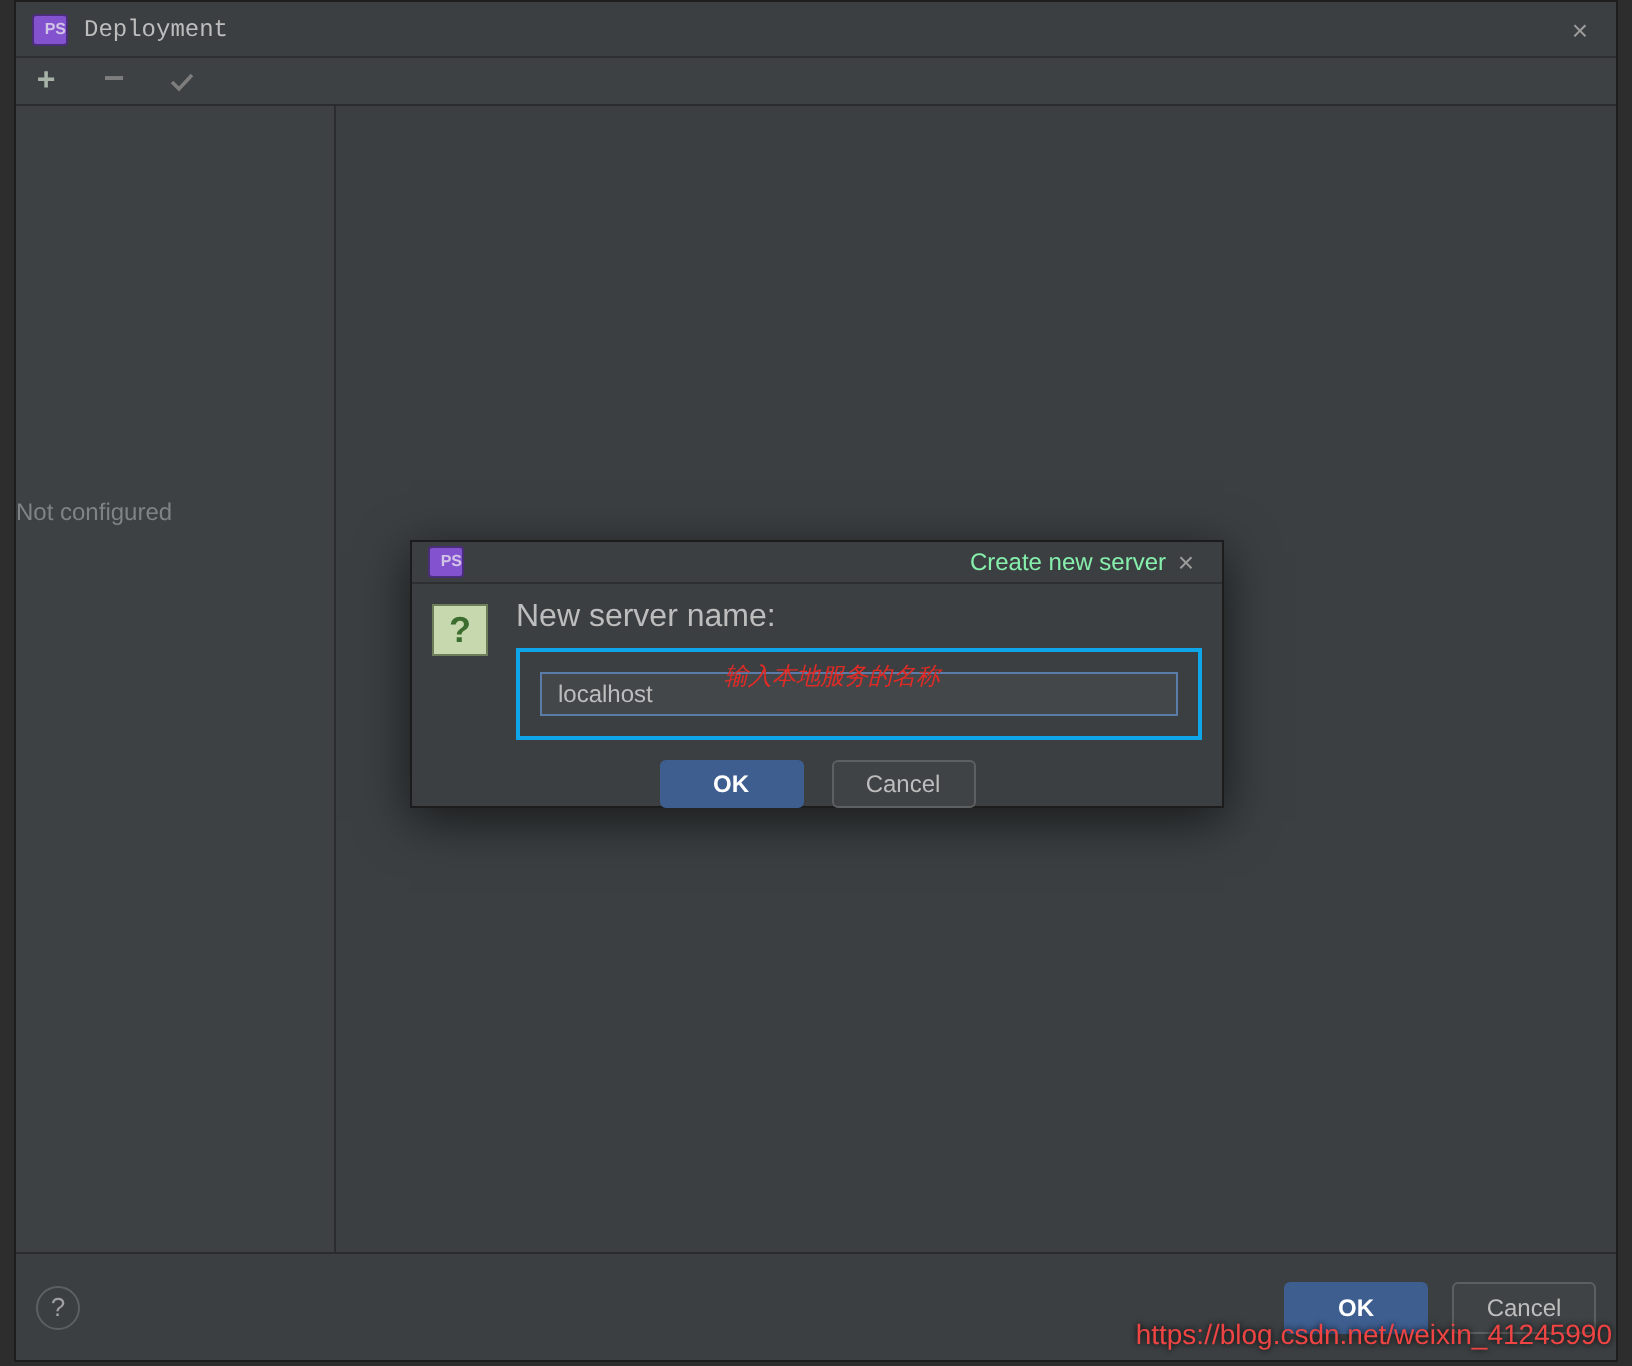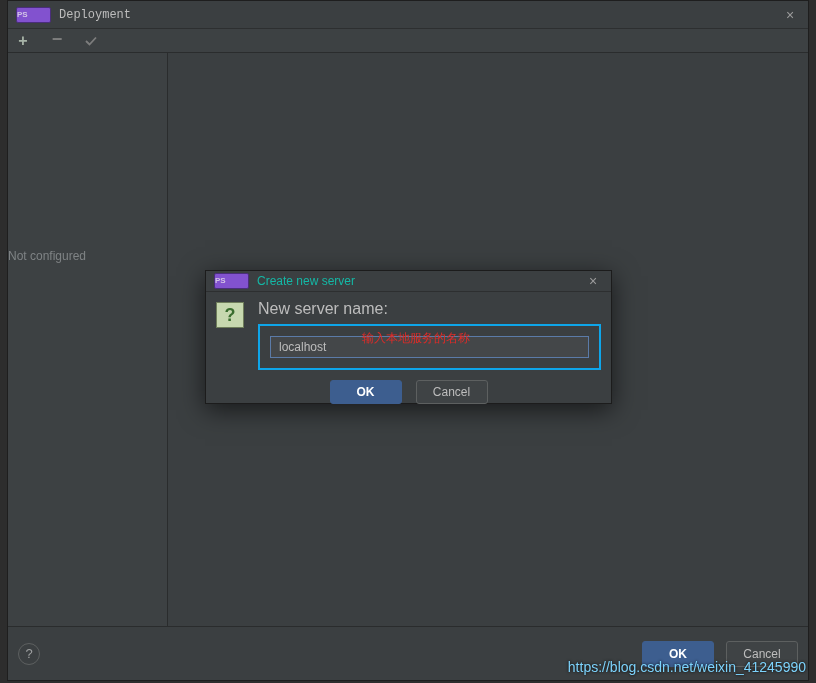--- a/index.html
+++ b/index.html
@@ -8,24 +8,24 @@
     .parent-window {
       position: absolute; left: 7px; top: 0; width: 802px; height: 681px;
       background: #3b3f41; border: 1px solid #1e1e1e;
       display: flex; flex-direction: column;
     }
     .parent-titlebar {
       height: 28px; display: flex; align-items: center; padding: 0 8px;
       border-bottom: 1px solid #2d2f30; background: #3b3f41;
     }
     .ps-icon {
-      width: 35px; height: 16px; background: #8252cf;
+      width: 18px; height: 16px; background: #8252cf;
       border: 1px solid #4a2e7a; border-radius: 2px;
       color: #d2c3e6; font-size: 8px; font-weight: 700; line-height: 14px;
-      text-align: left; margin-right: 8px;
+      text-align: right; margin-right: 8px;
     }
     .parent-title { color: #bdbdbd; font-size: 12px; flex: 1; font-family: Liberation Mono, monospace; }
     .close-x {
       width: 20px; height: 20px; color: #9c9c9c; font-size: 14px;
       display: flex; align-items: center; justify-content: center; cursor: pointer;
     }
 
     .toolbar-row {
       height: 24px; border-bottom: 1px solid #2a2c2d; background: #3d4143;
       display: flex; align-items: center; padding: 0 8px; gap: 20px;
@@ -65,21 +65,21 @@
     .modal {
       position: absolute; left: 205px; top: 270px; width: 407px; height: 134px;
       background: #3b3f41; border: 1px solid #1c1c1c;
       box-shadow: 0 6px 24px rgba(0,0,0,.6);
       display: flex; flex-direction: column;
     }
     .modal-titlebar {
       height: 28px; display: flex; align-items: center; padding: 0 8px;
       border-bottom: 1px solid #2d2f30; background: #3b3f41;
     }
-    .modal-title { color: #14b8a6; font-size: 12px; flex: 1; }
+    .modal-title { color: #86efac; font-size: 12px; flex: 1; text-align: right; }
 
     .modal-body {
       flex: 1; padding: 8px 10px 0 10px; display: flex; flex-direction: column;
     }
     .body-top { display: flex; gap: 14px; }
     .q-icon {
       width: 28px; height: 26px; background: #c7d8af; border: 1px solid #6e7d5a;
       color: #3a6d2e; font-size: 18px; font-weight: 900; text-align: center; line-height: 24px;
       flex-shrink: 0; margin-top: 2px;
     }
@@ -87,37 +87,37 @@
     .field-label { color: #bdbdbd; font-size: 16px; }
     .input-wrap {
       border: 2px solid #0ea5e9; padding: 10px; position: relative;
     }
     .server-input {
       width: 100%; height: 22px; background: #444749; border: 1px solid #5b7ba8;
       color: #bdbdbd; font-size: 12px; padding: 0 8px; outline: none;
     }
     .annotation {
       position: absolute; left: 102px; top: 4px; color: #e02b27;
-      font-size: 12px; pointer-events: none;
+      font-size: 12px; pointer-events: none; font-style: italic;
     }
     .modal-buttons { display: flex; justify-content: center; gap: 14px; margin-top: 10px; }
     .mbtn {
       width: 72px; height: 24px; border-radius: 3px; font-size: 12px;
       display: flex; align-items: center; justify-content: center; cursor: pointer;
     }
     .mbtn.ok {
       background: #3d5e8f; border: 1px solid #3d5e8f; color: #fff; font-weight: 700;
     }
     .mbtn.cancel {
       background: #3f4345; border: 1px solid #5d6060; color: #bdbdbd;
     }
 
     .watermark {
       position: absolute; right: 10px; bottom: 8px;
-      color: #7dd3fc; font-size: 14px; text-shadow: 0 0 3px #000;
+      color: #ef4444; font-size: 14px; text-shadow: 0 0 3px #000;
       pointer-events: none;
     }
   </style>
 </head>
 <body>
 
 <div class="parent-window">
   <div class="parent-titlebar">
     <div class="ps-icon">PS</div>
     <div class="parent-title">Deployment</div>

